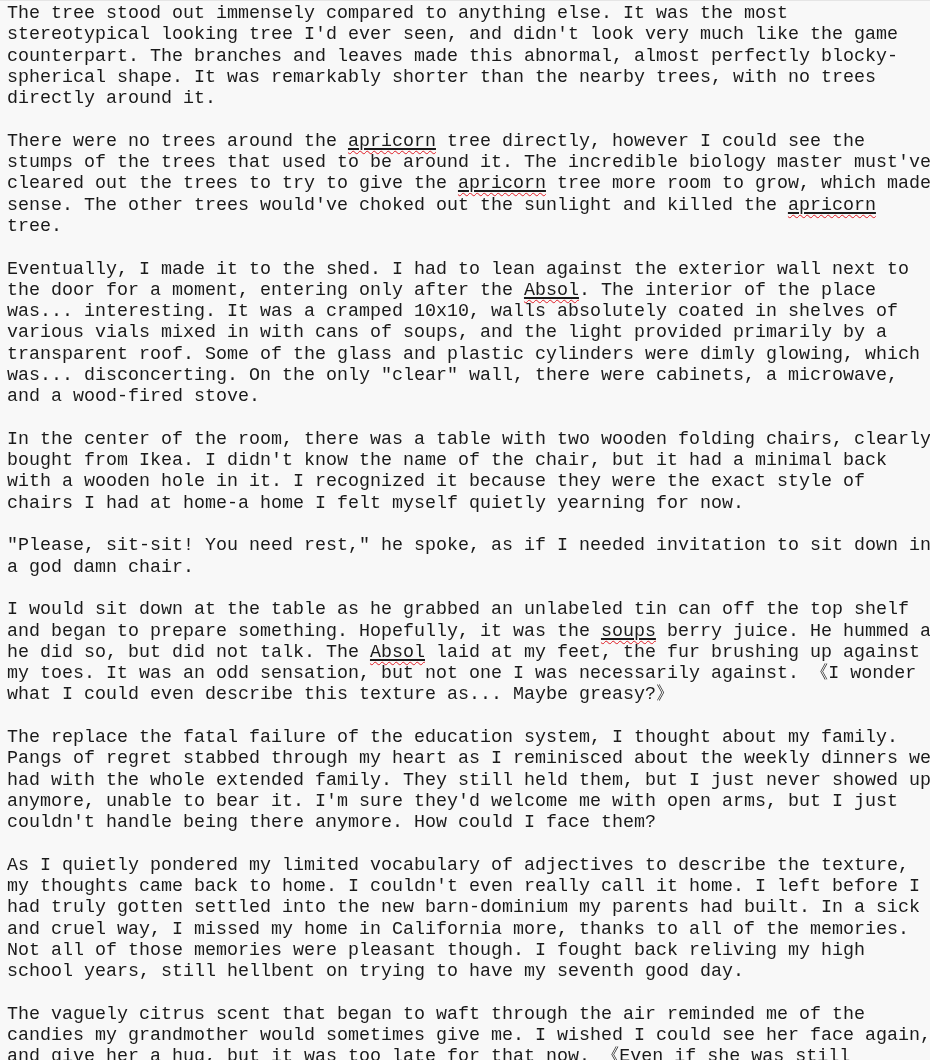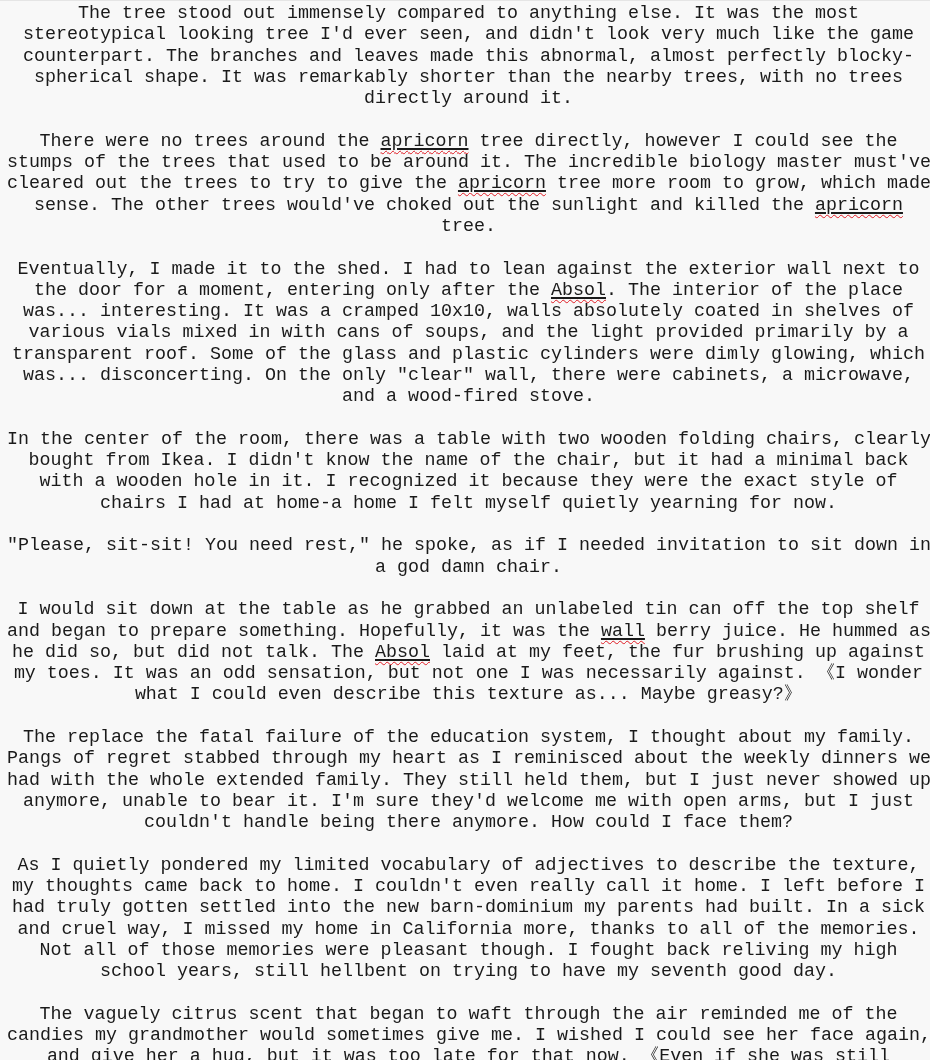--- a/index.html
+++ b/index.html
@@ -19,21 +19,20 @@
   .story {
     padding: 2px 0 0 7px;
     font-family: "Liberation Mono", "DejaVu Sans Mono", monospace;
     font-size: 18.33px;
     line-height: 21.29px;
     color: var(--ink);
   }
   .paragraph {
     white-space: pre;
     margin: 0 0 21.29px 0;
-    text-align: center;
   }
   
   .mis {
     text-decoration-line: underline;
     text-decoration-style: solid;
     text-decoration-color: currentColor;
     text-decoration-thickness: 1.5px;
     text-underline-offset: 2px;
   }
   .mis-in {
@@ -65,21 +64,21 @@
 transparent roof. Some of the glass and plastic cylinders were dimly glowing, which
 was... disconcerting. On the only "clear" wall, there were cabinets, a microwave,
 and a wood-fired stove.</div>
     <div class="paragraph">In the center of the room, there was a table with two wooden folding chairs, clearly
 bought from Ikea. I didn't know the name of the chair, but it had a minimal back
 with a wooden hole in it. I recognized it because they were the exact style of
 chairs I had at home-a home I felt myself quietly yearning for now.</div>
     <div class="paragraph">"Please, sit-sit! You need rest," he spoke, as if I needed invitation to sit down in
 a god damn chair.</div>
     <div class="paragraph">I would sit down at the table as he grabbed an unlabeled tin can off the top shelf
-and began to prepare something. Hopefully, it was the <span class="mis"><span class="mis-in">wall</span></span> berry juice. He hummed as
+and began to prepare something. Hopefully, it was the <span class="mis"><span class="mis-in">soups</span></span> berry juice. He hummed as
 he did so, but did not talk. The <span class="mis"><span class="mis-in">Absol</span></span> laid at my feet, the fur brushing up against
 my toes. It was an odd sensation, but not one I was necessarily against. 《I wonder
 what I could even describe this texture as... Maybe greasy?》</div>
     <div class="paragraph">The replace the fatal failure of the education system, I thought about my family.
 Pangs of regret stabbed through my heart as I reminisced about the weekly dinners we
 had with the whole extended family. They still held them, but I just never showed up
 anymore, unable to bear it. I'm sure they'd welcome me with open arms, but I just
 couldn't handle being there anymore. How could I face them?</div>
     <div class="paragraph">As I quietly pondered my limited vocabulary of adjectives to describe the texture,
 my thoughts came back to home. I couldn't even really call it home. I left before I

